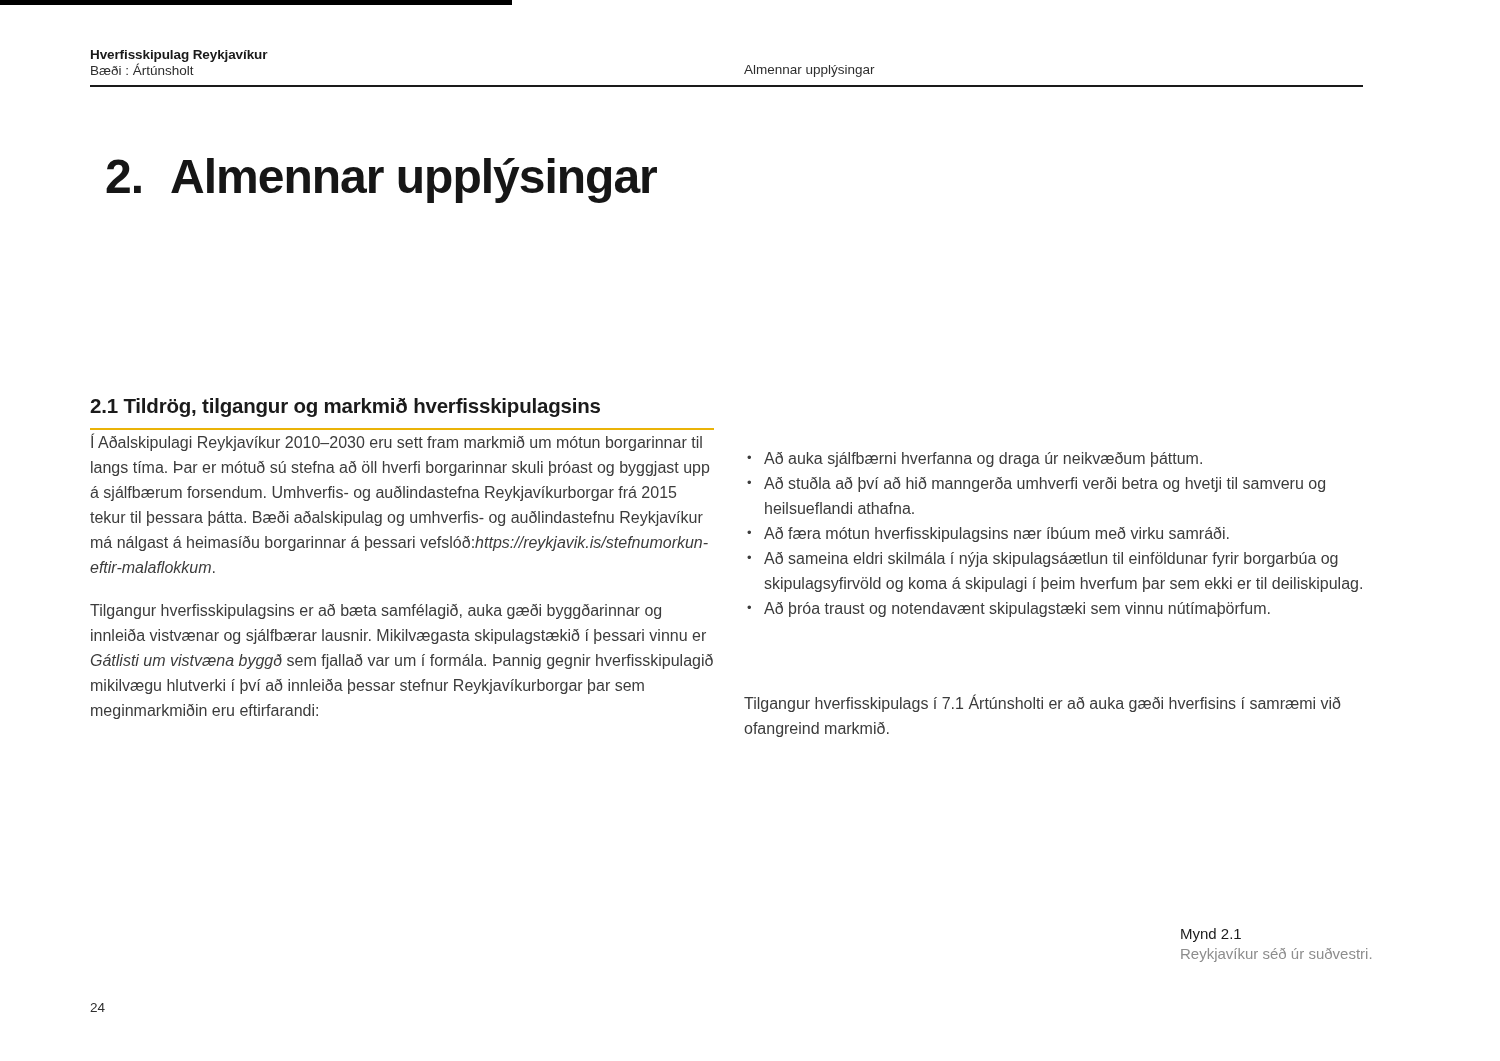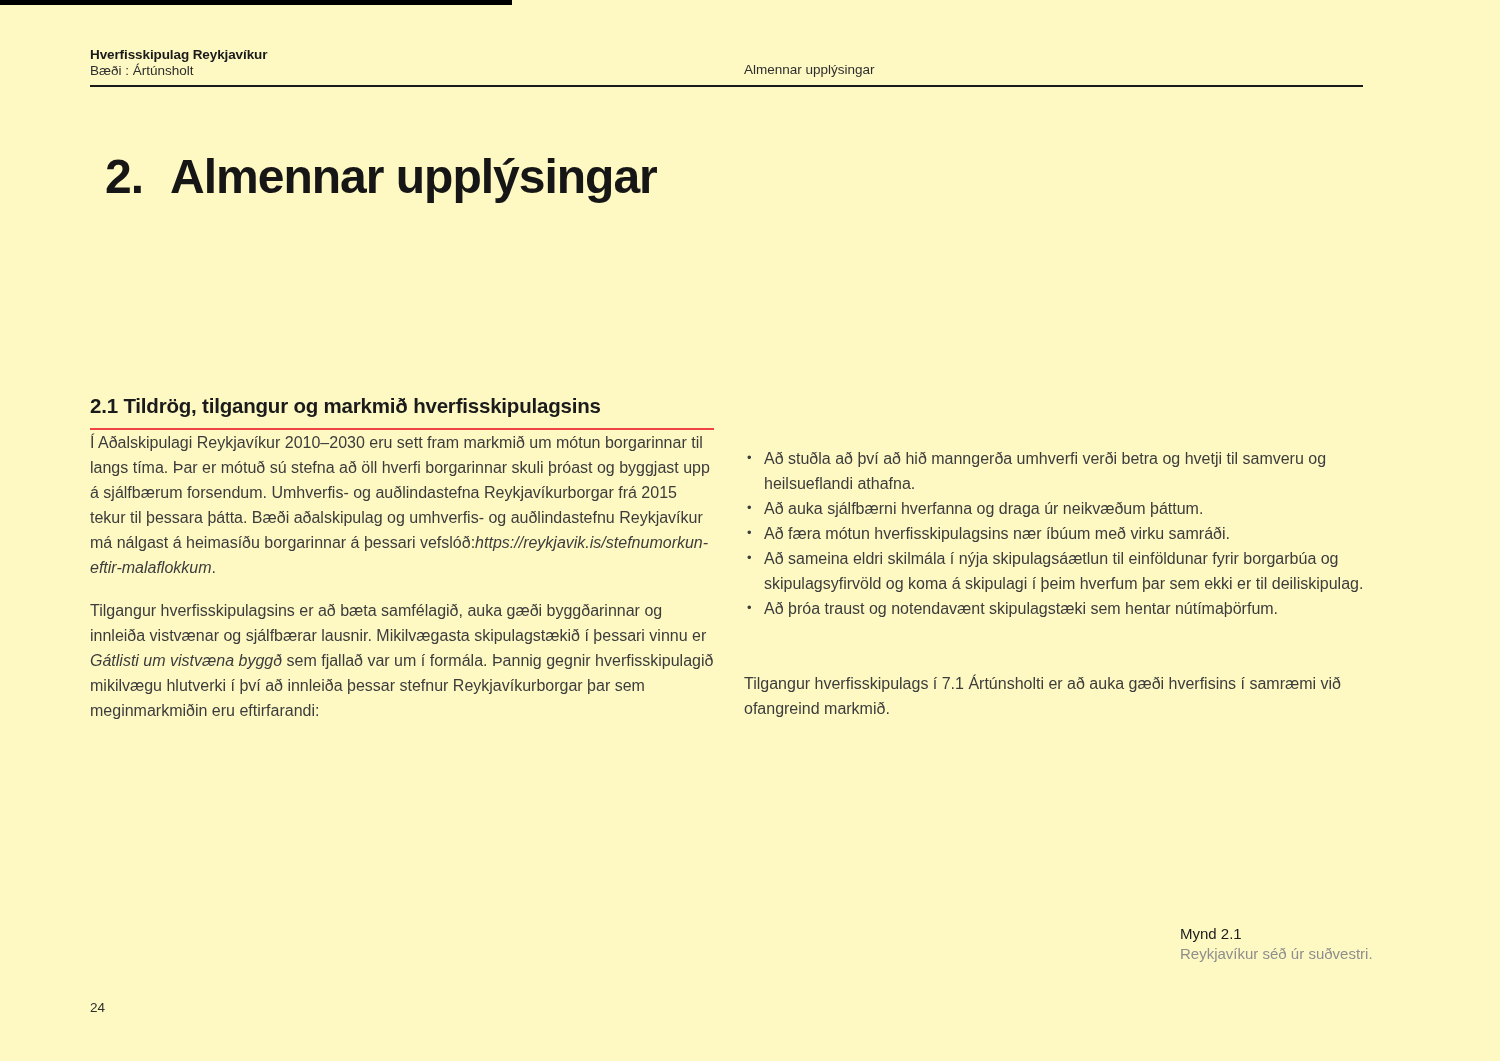--- a/index.html
+++ b/index.html
@@ -1,20 +1,20 @@
 <!DOCTYPE html>
 <html><head>
 <meta charset="utf-8">
 <style>
   * { margin:0; padding:0; box-sizing:border-box; }
   html,body { background:#e8e8e8; }
   .page {
     position:relative;
     width:1500px; height:1061px;
-    background:#fef9c3;
+    background:#ffffff;
     font-family:"Liberation Sans", sans-serif;
     color:#3c3c3c;
     overflow:hidden;
   }
 
   
   .top-accent { position:absolute; left:0; top:0; width:512px; height:5px; background:#000000; }
 
   
   .header-left { position:absolute; left:90px; top:47px; }
@@ -26,32 +26,32 @@
   
   .chapter-title { position:absolute; left:105px; top:149px; font-size:48px; font-weight:bold; color:#161616; letter-spacing:-1px; white-space:nowrap; }
   .chapter-title .num { margin-right:27px; }
 
   
   .left-col  { position:absolute; left:90px;  top:394px; width:624px; }
   .right-col { position:absolute; left:744px; top:446px; width:622px; }
 
   .section-heading {
     font-size:20.5px; font-weight:bold; color:#1b1b1b; letter-spacing:-0.2px;
-    padding-bottom:10px; border-bottom:2px solid #ef4444;
+    padding-bottom:10px; border-bottom:2px solid #eab308;
   }
   .body-text { font-size:16px; line-height:25px; color:#3c3c3c; }
   .left-col .para1 { }
   .left-col .para2 { margin-top:18px; }
   .italic { font-style:italic; }
   .url-link { font-style:italic; color:#3c3c3c; text-decoration:none; }
 
   ul.goals { list-style:none; }
   ul.goals li { position:relative; padding-left:20px; font-size:16px; line-height:25px; color:#3c3c3c; }
   ul.goals li::before { content:"•"; position:absolute; left:3px; top:-1px; font-size:13px; color:#3c3c3c; }
-  .closing-para { margin-top:50px; }
+  .closing-para { margin-top:70px; }
 
   
   .fig-caption { position:absolute; left:1180px; top:924px; }
   .fig-label { font-size:15px; font-weight:normal; color:#1c1c1c; line-height:20px; }
   .fig-text  { font-size:15px; color:#8d8d8d; line-height:20px; }
 
   
   .page-number { position:absolute; left:90px; top:1000px; font-size:13.5px; color:#2e2e2e; }
 </style>
 </head>
@@ -73,25 +73,25 @@
   </h1>
 
   <div class="left-col">
     <h2 class="section-heading">2.1 Tildrög, tilgangur og markmið hverfisskipulagsins</h2>
     <p class="body-text para1"><span>Í Aðalskipulagi Reykjavíkur 2010–2030 eru sett fram markmið um mótun borgarinnar til langs tíma. Þar er mótuð sú stefna að öll hverfi borgarinnar skuli þróast og byggjast upp á sjálfbærum forsendum. Umhverfis- og auðlindastefna Reykjavíkurborgar frá 2015 tekur til þessara þátta. Bæði aðalskipulag og umhverfis- og auðlindastefnu Reykjavíkur má nálgast á heimasíðu borgarinnar á þessari vefslóð:</span><a href="#" class="url-link">https://reykjavik.is/stefnumorkun-eftir-malaflokkum</a><span>.</span></p>
     <p class="body-text para2"><span>Tilgangur hverfisskipulagsins er að bæta samfélagið, auka gæði byggðarinnar og innleiða vistvænar og sjálfbærar lausnir. Mikilvægasta skipulagstækið í þessari vinnu er </span><span class="italic">Gátlisti um vistvæna byggð</span><span> sem fjallað var um í formála. Þannig gegnir hverfisskipulagið mikilvægu hlutverki í því að innleiða þessar stefnur Reykjavíkurborgar þar sem meginmarkmiðin eru eftirfarandi:</span></p>
   </div>
 
   <div class="right-col">
     <ul class="goals">
+      <li><span>Að auka sjálfbærni hverfanna og draga úr neikvæðum þáttum.</span></li>
       <li><span>Að stuðla að því að hið manngerða umhverfi verði betra og hvetji til samveru og heilsueflandi athafna.</span></li>
-      <li><span>Að auka sjálfbærni hverfanna og draga úr neikvæðum þáttum.</span></li>
       <li><span>Að færa mótun hverfisskipulagsins nær íbúum með virku samráði.</span></li>
       <li><span>Að sameina eldri skilmála í nýja skipulagsáætlun til einföldunar fyrir borgarbúa og skipulagsyfirvöld og koma á skipulagi í þeim hverfum þar sem ekki er til deiliskipulag.</span></li>
-      <li><span>Að þróa traust og notendavænt skipulagstæki sem hentar nútímaþörfum.</span></li>
+      <li><span>Að þróa traust og notendavænt skipulagstæki sem vinnu nútímaþörfum.</span></li>
     </ul>
     <p class="body-text closing-para">Tilgangur hverfisskipulags í 7.1 Ártúnsholti er að auka gæði hverfisins í samræmi við ofangreind markmið.</p>
   </div>
 
   <div class="fig-caption">
     <div class="fig-label">Mynd 2.1</div>
     <div class="fig-text">Reykjavíkur séð úr suðvestri.</div>
   </div>
 
   <div class="page-number">24</div>

